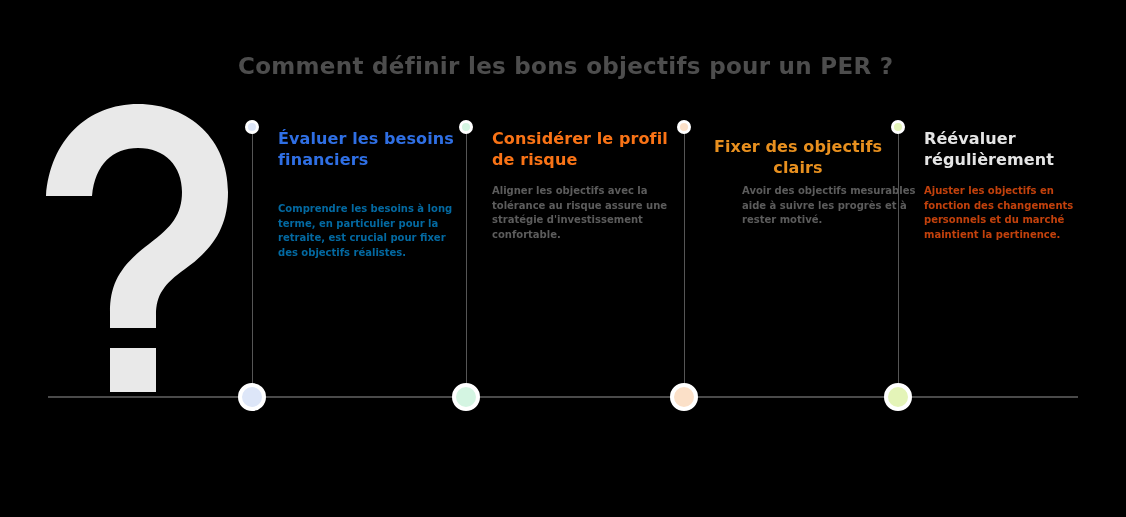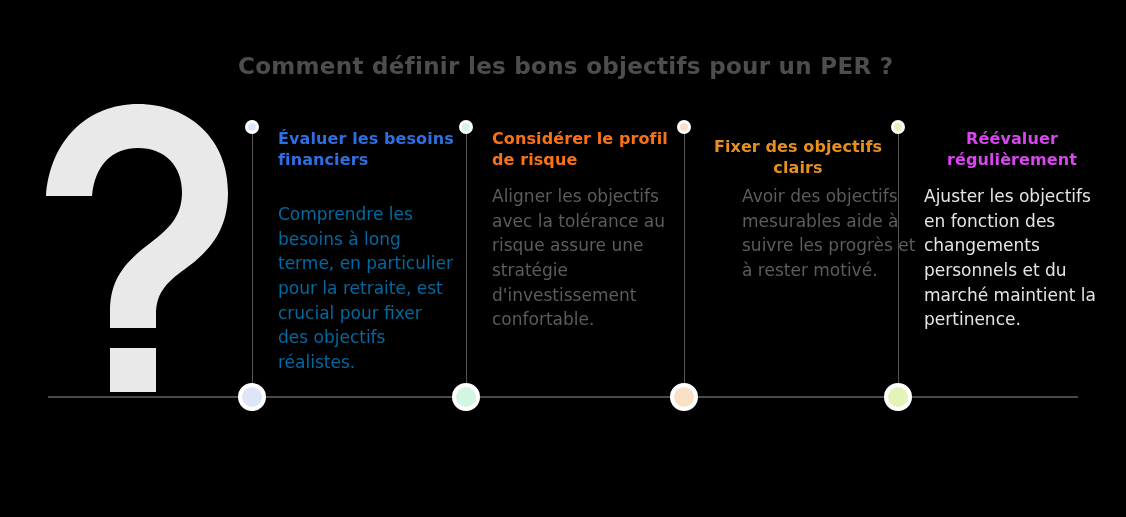--- a/index.html
+++ b/index.html
@@ -97,22 +97,22 @@
     font-size: 16px;
     font-weight: bold;
     line-height: 1.32;
     letter-spacing: 0.1px;
   }
   .col-body {
     position: absolute;
     left: 26px;
     width: 176px;
     font-family: "DejaVu Sans", sans-serif;
-    font-size: 17px;
-    font-weight: normal;
+    font-size: 10px;
+    font-weight: bold;
     line-height: 1.45;
     color: #5c5c5c;
   }
 </style>
 </head>
 <body>
 
 <div id="canvas" style="background: rgb(0, 0, 0);">
 
   <div class="question-mark">
@@ -147,17 +147,17 @@
     <div class="dot-top" style="background: rgb(251, 224, 200);"></div>
     <div class="dot-bottom" style="background: rgb(251, 224, 200); top: 263px;"></div>
     <div class="col-heading" style="color: rgb(232, 144, 31); top: 16px; text-align: center;">Fixer des objectifs clairs</div>
     <div class="col-body" style="color: rgb(92, 92, 92); top: 64px; margin-left: 32px;">Avoir des objectifs mesurables aide à suivre les progrès et à rester motivé.</div>
   </div>
 
   <div class="column" id="col-3" style="left: 898px;">
     <div class="connector" style="background: rgb(85, 85, 85); height: 269px;"></div>
     <div class="dot-top" style="background: rgb(228, 244, 184);"></div>
     <div class="dot-bottom" style="background: rgb(228, 244, 184); top: 263px;"></div>
-    <div class="col-heading" style="color: #d946ef; top: 8px; text-align: center;">Réévaluer régulièrement</div>
-    <div class="col-body" style="color: #e5e5e5; top: 64px;">Ajuster les objectifs en fonction des changements personnels et du marché maintient la pertinence.</div>
+    <div class="col-heading" style="color: #e5e5e5; top: 8px;">Réévaluer régulièrement</div>
+    <div class="col-body" style="color: #c2410c; top: 64px;">Ajuster les objectifs en fonction des changements personnels et du marché maintient la pertinence.</div>
   </div>
 
 </div>
 
 </body></html>

